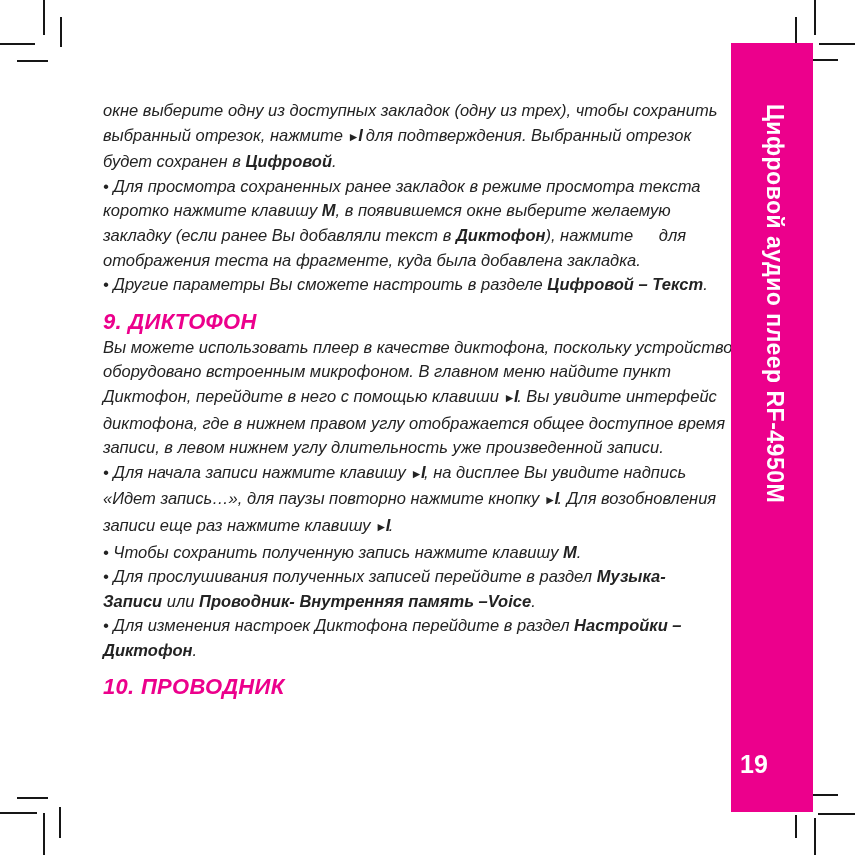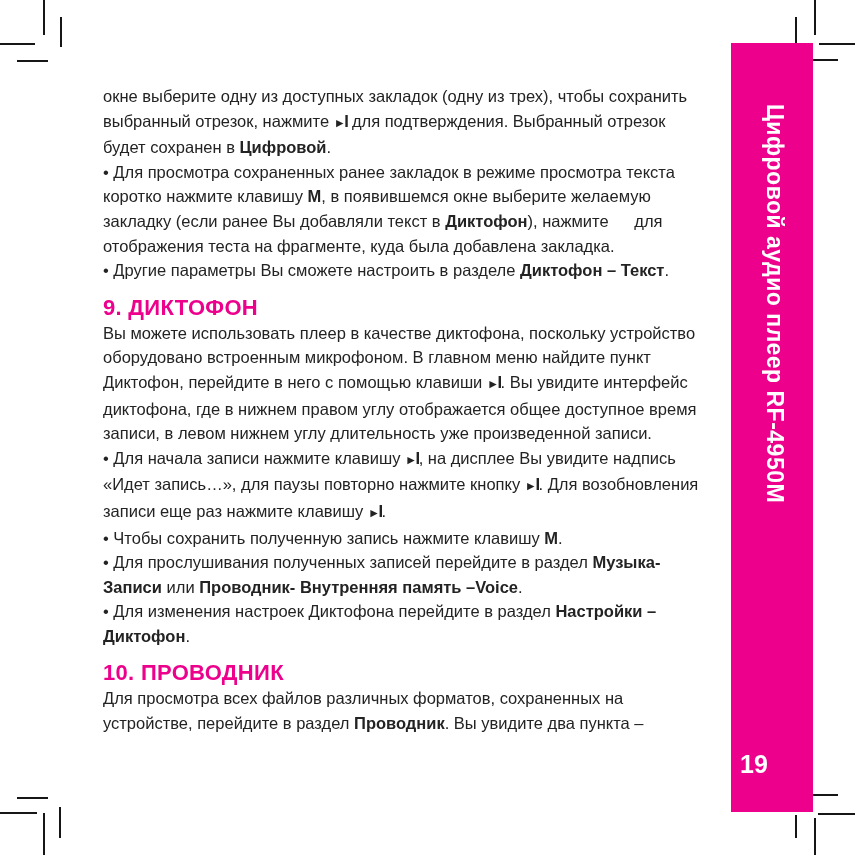--- a/index.html
+++ b/index.html
@@ -3,22 +3,22 @@
 <meta charset="utf-8">
 <style>
   html,body { margin:0; padding:0; }
   body {
     width:855px; height:855px; position:relative; overflow:hidden;
     background:#ffffff;
     font-family:"Liberation Sans","DejaVu Sans",sans-serif;
   }
   
   .content {
-    position:absolute; left:103px; top:84px; width:648px;
-    font-size:16.5px; line-height:24.6px; color:#232323;
+    position:absolute; left:103px; top:98px; width:648px;
+    font-size:16.5px; line-height:24.6px; color:#232323;font-style:italic;
   }
   .content p { margin:0; white-space:pre-wrap; }
   .content h2 {
     margin:12px 0 0 0; font-size:22px; line-height:26px;
     font-weight:bold; letter-spacing:0.3px; color:#EC008C;
     white-space:pre-wrap;
   }
   .b { font-weight:bold; }
   .icon { font-weight:bold; letter-spacing:-1.5px; }
   .icon .tri { font-size:0.74em; }
@@ -66,35 +66,33 @@
 <div class="mark mh" style="left:808px;top:794px;width:30px;"></div>
 
 <div class="content">
     <p><span>окне выберите одну из доступных закладок (одну из трех), чтобы сохранить
 выбранный отрезок, нажмите </span><span class="b icon"><span class="tri">►</span>I</span><span> для подтверждения. Выбранный отрезок
 будет сохранен в </span><span class="b">Цифровой</span><span>.</span></p>
     <p><span>• Для просмотра сохраненных ранее закладок в режиме просмотра текста
 коротко нажмите клавишу </span><span class="b">М</span><span>, в появившемся окне выберите желаемую
 закладку (если ранее Вы добавляли текст в </span><span class="b">Диктофон</span><span>), нажмите   для
 отображения теста на фрагменте, куда была добавлена закладка.</span></p>
-    <p><span>• Другие параметры Вы сможете настроить в разделе </span><span class="b">Диктофон – Текст</span><span>.</span></p>
+    <p><span>• Другие параметры Вы сможете настроить в разделе </span><span class="b">Цифровой – Текст</span><span>.</span></p>
     <h2>9. ДИКТОФОН</h2>
     <p><span>Вы можете использовать плеер в качестве диктофона, поскольку устройство
 оборудовано встроенным микрофоном. В главном меню найдите пункт
 Диктофон, перейдите в него с помощью клавиши </span><span class="b icon"><span class="tri">►</span>I</span><span>. Вы увидите интерфейс
 диктофона, где в нижнем правом углу отображается общее доступное время
 записи, в левом нижнем углу длительность уже произведенной записи.</span></p>
     <p><span>• Для начала записи нажмите клавишу </span><span class="b icon"><span class="tri">►</span>I</span><span>, на дисплее Вы увидите надпись
 «Идет запись…», для паузы повторно нажмите кнопку </span><span class="b icon"><span class="tri">►</span>I</span><span>. Для возобновления
 записи еще раз нажмите клавишу </span><span class="b icon"><span class="tri">►</span>I</span><span>.</span></p>
     <p><span>• Чтобы сохранить полученную запись нажмите клавишу </span><span class="b">М</span><span>.</span></p>
     <p><span>• Для прослушивания полученных записей перейдите в раздел </span><span class="b">Музыка-
 Записи</span><span> или </span><span class="b">Проводник- Внутренняя память –Voice</span><span>.</span></p>
     <p><span>• Для изменения настроек Диктофона перейдите в раздел </span><span class="b">Настройки –
 Диктофон</span><span>.</span></p>
     <h2>10. ПРОВОДНИК</h2>
-    <p><span>Для просмотра всех файлов различных форматов, сохраненных на
-устройстве, перейдите в раздел </span><span class="b">Проводник</span><span>. Вы увидите два пункта –</span></p>
   </div>
 
 <div class="sidebar"></div>
 <div class="sidebar-title">Цифровой аудио плеер RF-4950M</div>
 <div class="page-num">19</div>
 
 </body></html>

